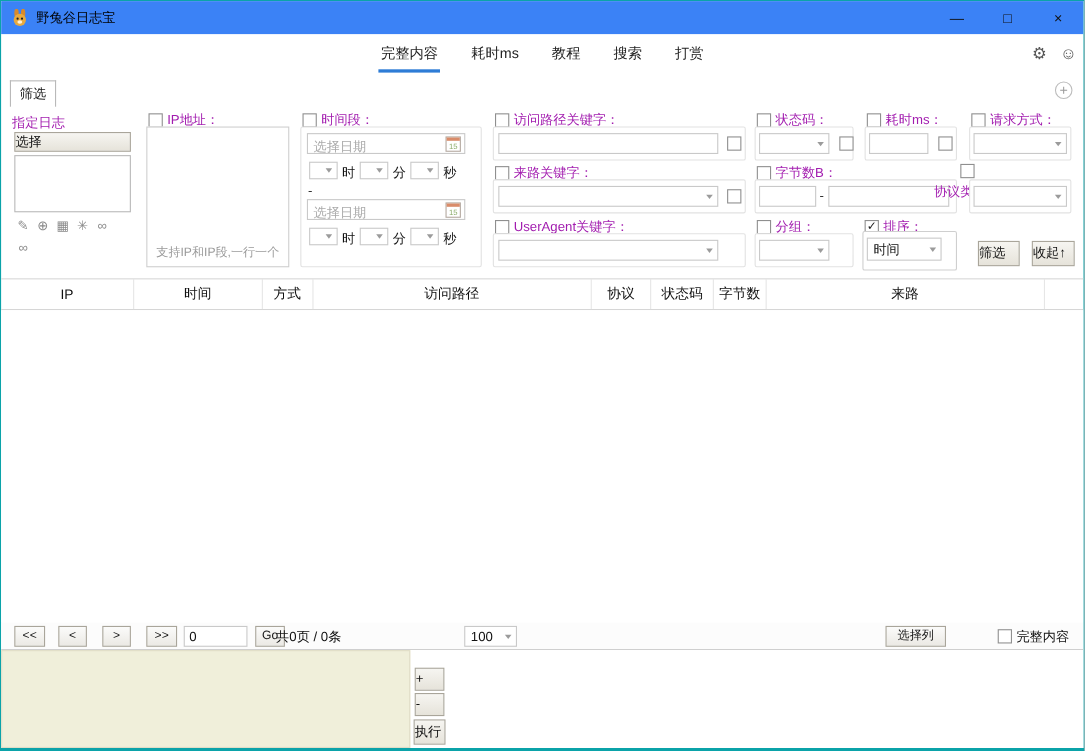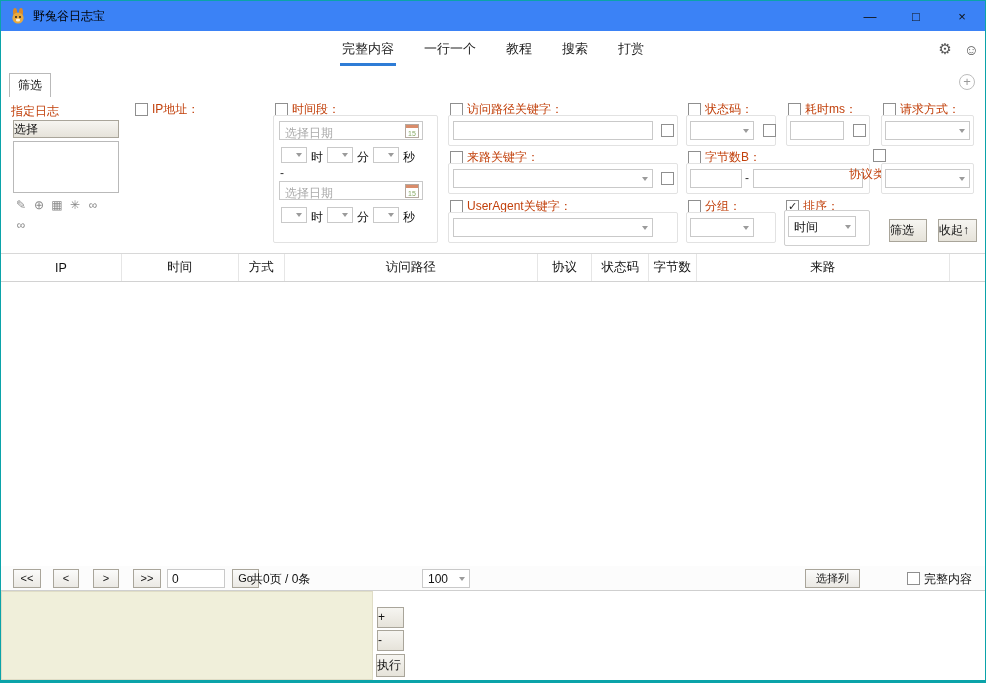--- a/index.html
+++ b/index.html
@@ -26,21 +26,21 @@
 
   
   .tabstrip{ height:30px; position:relative; }
   .ftab{ position:absolute; left:8px; bottom:0; border:1px solid #b9b9b9; border-bottom:none;
          background:#fff; font-size:12px; padding:3px 8px; color:#111; }
   .add-circle{ position:absolute; right:10px; top:7px; width:16px; height:16px; border:1px solid #bdbdbd;
                border-radius:50%; color:#9a9a9a; font-size:13px; line-height:14px; text-align:center; background:#fff; }
 
   
   .filterpanel{ height:157px; position:relative; border-bottom:1px solid #d8d8d8; }
-  .flabel{ position:absolute; font-size:12px; color:#c2410c; display:flex; align-items:center; gap:4px; white-space:nowrap; }
+  .flabel{ position:absolute; font-size:12px; color:#a21caf; display:flex; align-items:center; gap:4px; white-space:nowrap; }
   .gbox{ position:absolute; border:1px solid #e2e2e2; border-radius:2px; background:#fff; }
   .cb{ width:13px; height:13px; border:1px solid #8f8f8f; background:#fff; display:inline-block; flex:none; }
   .cb.checked::after{ content:"✓"; display:block; font-size:11px; line-height:11px; text-align:center; color:#222; }
   .cb.abs{ position:absolute; }
   .ti{ position:absolute; background:#fff; border:1px solid #c9c9c9; font-size:12px; padding:0 4px; color:#111; }
   .combo{ position:absolute; background:#fff; border:1px solid #c9c9c9; font-size:12px; }
   .combo .chev{ position:absolute; right:4px; top:50%; margin-top:-2px; width:0; height:0;
                 border-left:3px solid transparent; border-right:3px solid transparent; border-top:4px solid #9b9b9b; }
   .combo .val{ position:absolute; left:5px; top:2px; font-size:12px; color:#111; }
   .placeholder{ color:#aaa; font-size:12px; position:absolute; left:5px; top:3px; }
@@ -93,21 +93,21 @@
     <div class="win-controls">
       <div class="win-btn">—</div>
       <div class="win-btn">□</div>
       <div class="win-btn">×</div>
     </div>
   </div>
 
   <div class="navbar">
     <div class="nav-tabs">
       <div class="nav-tab active">完整内容</div>
-      <div class="nav-tab">一行一个</div>
+      <div class="nav-tab">耗时ms</div>
       <div class="nav-tab">教程</div>
       <div class="nav-tab">搜索</div>
       <div class="nav-tab">打赏</div>
     </div>
     <div class="nav-icons">
       <span class="nav-icon">⚙</span>
       <span class="nav-icon">☺</span>
     </div>
   </div>
 
@@ -128,20 +128,23 @@
       <span class="tool-icon">✳</span>
       <span class="tool-icon">∞</span>
     </div>
     <div style="position:absolute; left:12px; top:120px; display:flex;">
       <span class="tool-icon">∞</span>
     </div>
 
     <div class="flabel" style="left:134px; top:4px;">
       <span class="cb"></span>
       <span>IP地址：</span>
+    </div>
+    <div class="ipbox" style="left:132px; top:18px; width:130px; height:128px;">
+      <div class="iphint">支持IP和IP段,一行一个</div>
     </div>
 
     <div class="flabel" style="left:274px; top:4px;">
       <span class="cb"></span>
       <span>时间段：</span>
     </div>
     <div class="gbox" style="left:272px; top:18px; width:165px; height:128px;"></div>
     <div class="ti" style="left:278px; top:24px; width:144px; height:19px;">
       <span class="placeholder">选择日期</span>
       <span class="cal">

